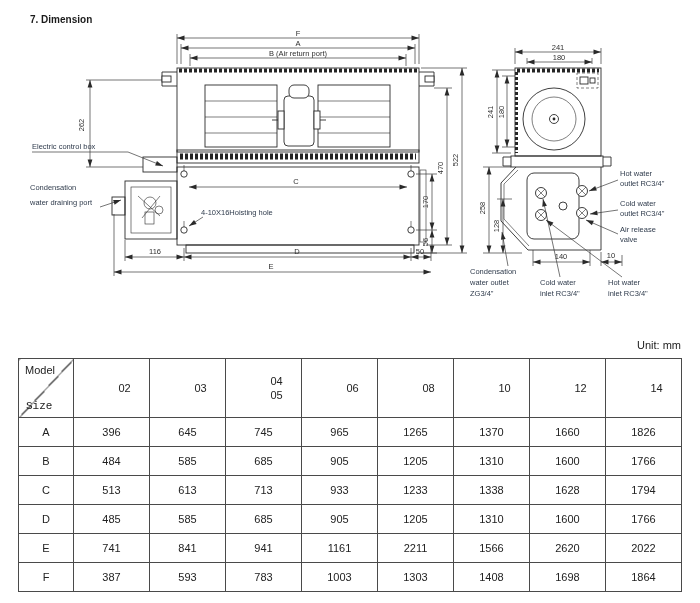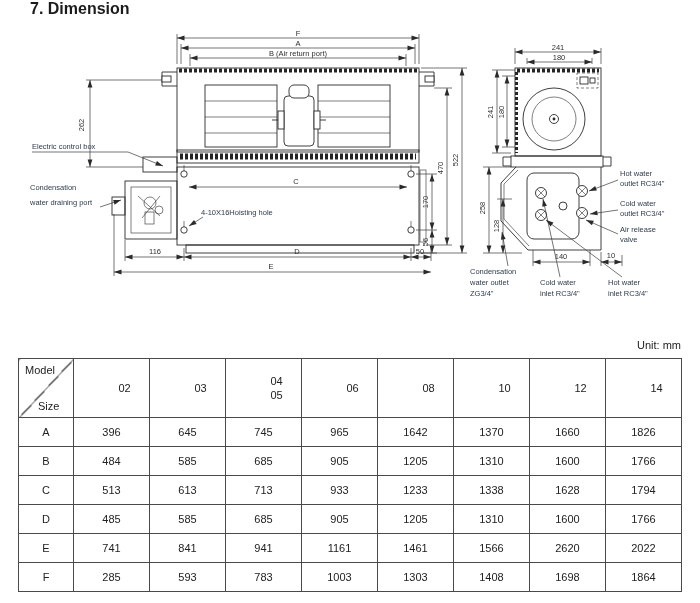--- a/index.html
+++ b/index.html
@@ -1,21 +1,21 @@
 <!DOCTYPE html>
 <html><head>
 <meta charset="utf-8">
 <style>
   html,body { margin:0; padding:0; }
   body {
     width:700px; height:603px; background:#ffffff; position:relative;
     font-family:"Liberation Sans", sans-serif; overflow:hidden;
   }
   .abs { position:absolute; }
-  #page-title { left:30px; top:0; font-size:16px; font-weight:bold; color:#1b1b1b; }
+  #page-title { left:30px; top:14px; font-size:10px; font-weight:bold; color:#1b1b1b; }
   #unit-note  { right:19px; top:339px; font-size:11px; color:#222; }
   #drawing    { left:0; top:0; }
 
   
   .ln    { fill:none; stroke:#2a2a2a; stroke-width:0.9; }
   .fw    { fill:#ffffff; stroke:#2a2a2a; stroke-width:0.9; }
   .thin  { fill:none; stroke:#2a2a2a; stroke-width:0.6; }
   .dimln { fill:none; stroke:#3a3a3a; stroke-width:0.7; }
   .hatch { fill:none; stroke:#242424; }
   .dash  { stroke-dasharray:3 2; }
@@ -29,21 +29,21 @@
        font-size:11px; color:#222; padding:0; background:#fff; }
   tr.hdr td { height:58px;padding-left:26px; }
   tr.data td { height:28px; }
   td.corner {
     position:relative;
     background-image:linear-gradient(to bottom right,
       transparent calc(50% - 0.6px), #4a4a4a calc(50% - 0.6px),
       #4a4a4a calc(50% + 0.6px), transparent calc(50% + 0.6px));
   }
   td.corner .model { position:absolute; top:5px; left:6px; font-size:11px; }
-  td.corner .size  { position:absolute; bottom:5px; left:19px; font-size:11px; }
+  td.corner .size  { position:absolute; bottom:5px; left:7px; font-size:11px;font-family:Liberation Mono, monospace; }
   .two-line span { display:block; line-height:14px; }
 </style>
 </head>
 <body>
 
 <div class="abs" id="page-title">7. Dimension</div>
 
 <svg class="abs" id="drawing" width="700" height="340" viewBox="0 0 700 340">
   <defs>
     <marker id="ar" markerWidth="9" markerHeight="7" refX="8" refY="3" orient="auto-start-reverse" markerUnits="userSpaceOnUse">
@@ -313,21 +313,21 @@
       <td>10</td>
       <td>12</td>
       <td>14</td>
     </tr>
     <tr class="data">
       <td>A</td>
       <td>396</td>
       <td>645</td>
       <td>745</td>
       <td>965</td>
-      <td>1642</td>
+      <td>1265</td>
       <td>1370</td>
       <td>1660</td>
       <td>1826</td>
     </tr>
     <tr class="data">
       <td>B</td>
       <td>484</td>
       <td>585</td>
       <td>685</td>
       <td>905</td>
@@ -357,28 +357,28 @@
       <td>1310</td>
       <td>1600</td>
       <td>1766</td>
     </tr>
     <tr class="data">
       <td>E</td>
       <td>741</td>
       <td>841</td>
       <td>941</td>
       <td>1161</td>
-      <td>1461</td>
+      <td>2211</td>
       <td>1566</td>
       <td>2620</td>
       <td>2022</td>
     </tr>
     <tr class="data">
       <td>F</td>
-      <td>285</td>
+      <td>387</td>
       <td>593</td>
       <td>783</td>
       <td>1003</td>
       <td>1303</td>
       <td>1408</td>
       <td>1698</td>
       <td>1864</td>
     </tr>
   </tbody>
     </table>

